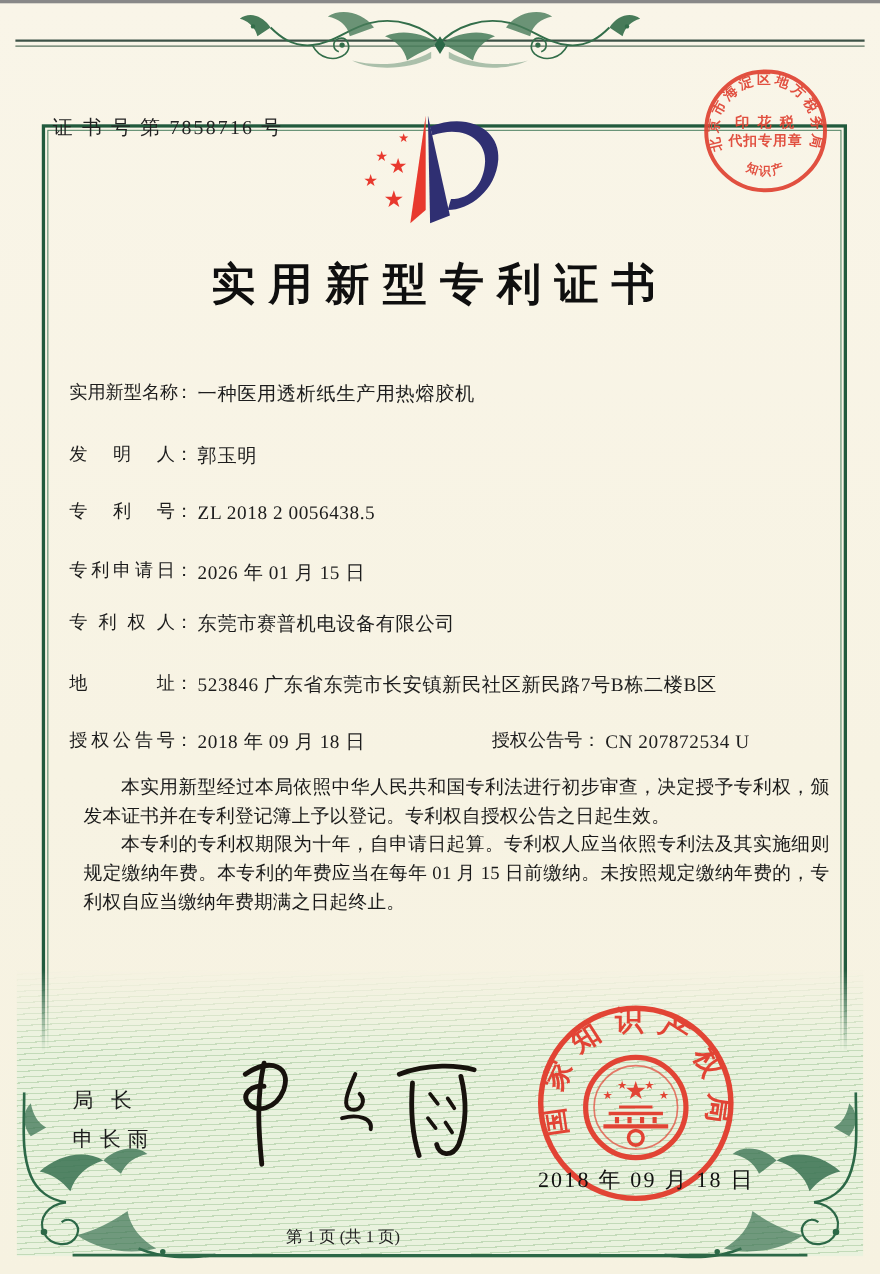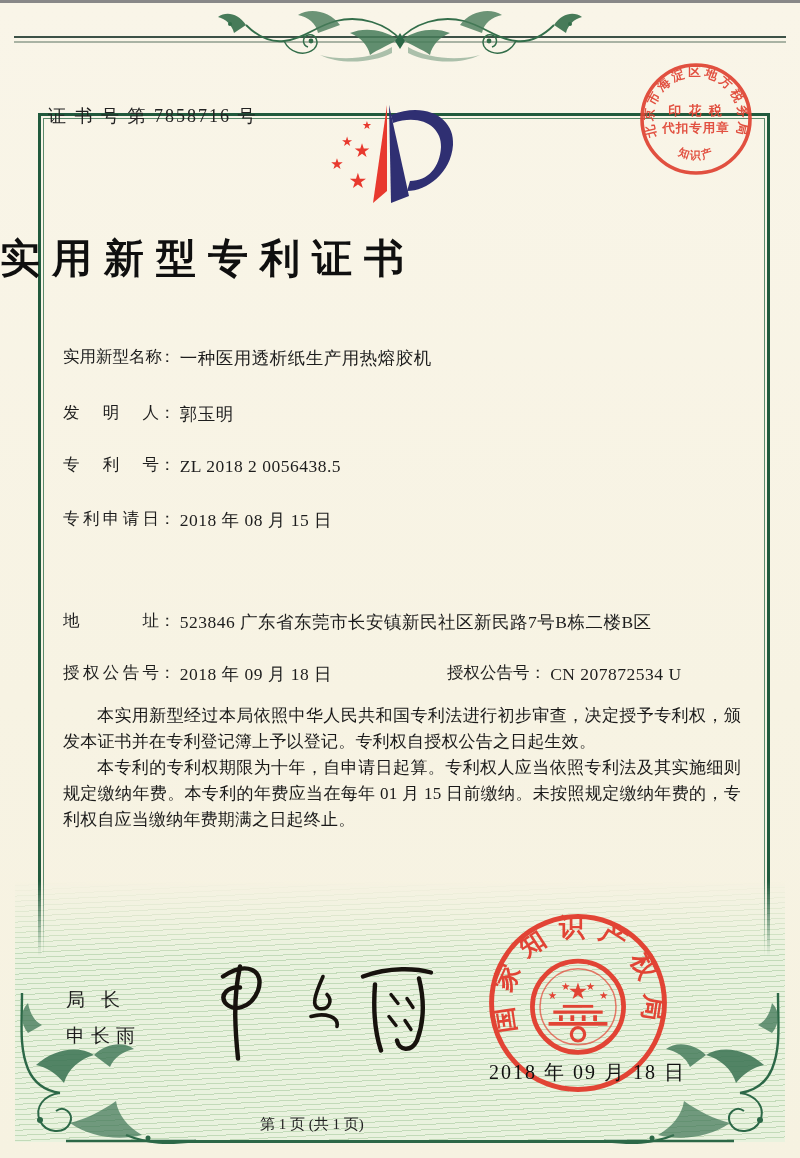--- a/index.html
+++ b/index.html
@@ -25,33 +25,33 @@
     mask-image:linear-gradient(180deg,transparent 0,#000 75px);}
   .band-bottom-line{position:absolute;left:186px;right:186px;top:1137px;height:2.5px;
     background:#2c6847;}
   .corner{position:absolute;width:190px;height:160px;}
   .corner-left{left:6px;top:990px;}
   .corner-right{right:6px;top:990px;transform:scaleX(-1);}
   
   .cert-no{position:absolute;left:48px;top:101px;font-size:18px;letter-spacing:2px;color:#222;}
   .tax-stamp{position:absolute;left:636px;top:56px;width:120px;height:120px;opacity:.93;}
   .logo{position:absolute;left:325px;top:96px;width:140px;height:112px;}
-  .title{position:absolute;left:0;top:228px;width:100%;
+  .title{position:absolute;left:0;top:228px;width:100%;text-align:center;
     font-size:40px;font-weight:700;letter-spacing:12px;color:#0f0f0f;}
   
   .row{position:absolute;left:63px;font-size:16.5px;white-space:nowrap;color:#1d1d1d;}
   .flabel{display:inline-block;width:96px;text-align:justify;text-align-last:justify;
     vertical-align:top;}
   .colon{display:inline-block;vertical-align:top;}
   .fvalue{display:inline-block;vertical-align:top;font-size:17.5px;letter-spacing:.5px;
     line-height:24px;}
   .row-addr .fvalue{white-space:normal;width:486px;}
   .pair2{position:absolute;left:384px;top:0;white-space:nowrap;}
   
-  .paras{position:absolute;left:63px;top:700px;width:678px;font-size:17px;line-height:26px;
+  .paras{position:absolute;left:76px;top:700px;width:678px;font-size:17px;line-height:26px;
     text-align:justify;letter-spacing:.2px;color:#191919;}
   .paras p{margin:0;text-indent:2em;}
   
   .officer-title{position:absolute;left:66px;top:984px;font-size:19px;letter-spacing:16px;}
   .officer-name{position:absolute;left:66px;top:1020px;font-size:19px;letter-spacing:6px;}
   .signature{position:absolute;left:195px;top:952px;width:240px;height:112px;}
   .seal{position:absolute;left:483px;top:905px;width:190px;height:190px;opacity:.94;}
   .seal-date{position:absolute;left:489px;top:1056px;font-size:20px;letter-spacing:2px;color:#111;}
   .footer{position:absolute;left:260px;top:1112px;width:200px;text-align:left;
     font-size:15px;color:#232323;}
@@ -153,21 +153,25 @@
   <div class="row" style="top:399px">
     <span class="flabel">发明人</span><span class="colon">：</span>
     <span class="fvalue">郭玉明</span>
   </div>
   <div class="row" style="top:451px">
     <span class="flabel">专利号</span><span class="colon">：</span>
     <span class="fvalue">ZL 2018 2 0056438.5</span>
   </div>
   <div class="row" style="top:505px">
     <span class="flabel">专利申请日</span><span class="colon">：</span>
-    <span class="fvalue">2018 年 08 月 15 日</span>
+    <span class="fvalue">2026 年 01 月 15 日</span>
+  </div>
+  <div class="row" style="top:552px">
+    <span class="flabel">专利权人</span><span class="colon">：</span>
+    <span class="fvalue">东莞市赛普机电设备有限公司</span>
   </div>
   <div class="row row-addr" style="top:607px">
     <span class="flabel">地址</span><span class="colon">：</span>
     <span class="fvalue">523846 广东省东莞市长安镇新民社区新民路7号B栋二楼B区</span>
   </div>
   <div class="row" style="top:659px">
     <span class="flabel">授权公告号</span><span class="colon">：</span>
     <span class="fvalue">2018 年 09 月 18 日</span>
     <span class="pair2">
       <span>授权公告号</span><span class="colon">：</span>

